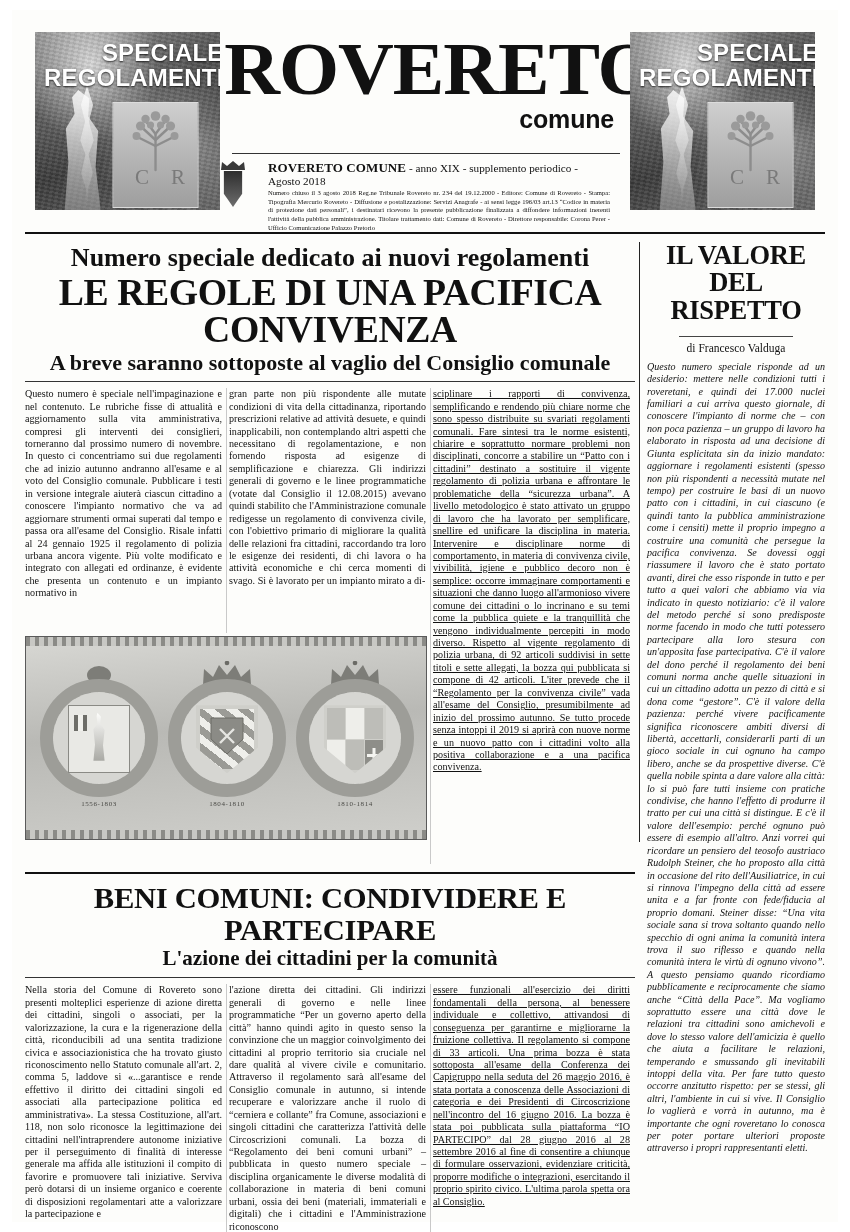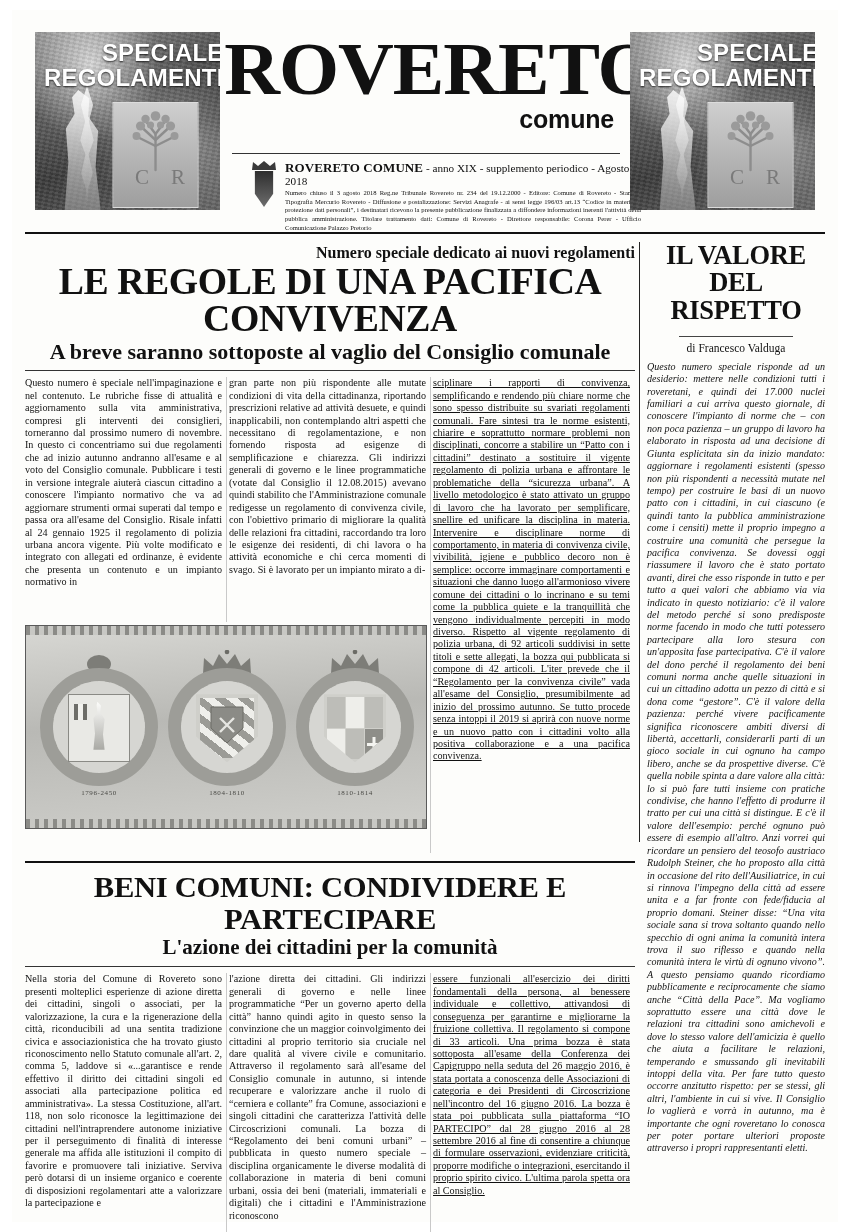--- a/index.html
+++ b/index.html
@@ -149,25 +149,25 @@
     position: absolute;
     left: 207px;
     top: 131px;
     width: 388px;
     border-top: 1px solid #333;
   }
 
   
   .colophon {
     position: absolute;
-    left: 224px;
+    left: 193px;
     top: 138px;
     width: 392px;
     display: flex;
-    gap: 6px;
+    gap: 20px;
   }
   .crest-mini {
     width: 30px;
     flex: 0 0 30px;
     height: 52px;
     position: relative;
   }
   .crest-mini .crown {
     position: absolute;
     left: 50%;
@@ -217,23 +217,23 @@
   .vrule {
     position: absolute;
     left: 614px;
     top: 4px;
     height: 600px;
     border-left: 1px solid #222;
   }
 
   
   .kicker {
-    text-align: right;
-    font-weight: bold;
-    font-size: 16px;
+    text-align: center;
+    font-weight: bold;
+    font-size: 26px;
     line-height: 1.1;
     margin: 6px 0 1px;
   }
   .headline {
     text-align: center;
     font-weight: bold;
     font-size: 37px;
     line-height: 1.02;
     margin: 1px 0 2px;
     letter-spacing: -.4px;
@@ -544,21 +544,21 @@
             <div class="emblem" style="left:14px;">
               <svg class="crown-top" width="44" height="24" viewBox="0 0 44 24">
                 <ellipse cx="22" cy="14" rx="12" ry="9" fill="#7d7d78"></ellipse>
               </svg>
               <div class="wreath"></div>
               <div class="wreath-inner"></div>
               <div class="shieldbox">
                 <div class="fig-flag"></div>
                 <div class="fig-statue"></div>
               </div>
-              <div class="caption">1796-2450</div>
+              <div class="caption">1556-1803</div>
             </div>
 
             <div class="emblem" style="left:142px;">
               <svg class="crown-top" width="56" height="26" viewBox="0 0 56 26">
                 <path d="M4 24 L5 8 L14 16 L20 4 L28 14 L36 4 L42 16 L51 8 L52 24 Z" fill="#7d7d78"></path>
                 <circle cx="28" cy="2" r="2.3" fill="#6b6b66"></circle>
               </svg>
               <div class="wreath"></div>
               <div class="wreath-inner"></div>
               <div class="shieldbox curved">

